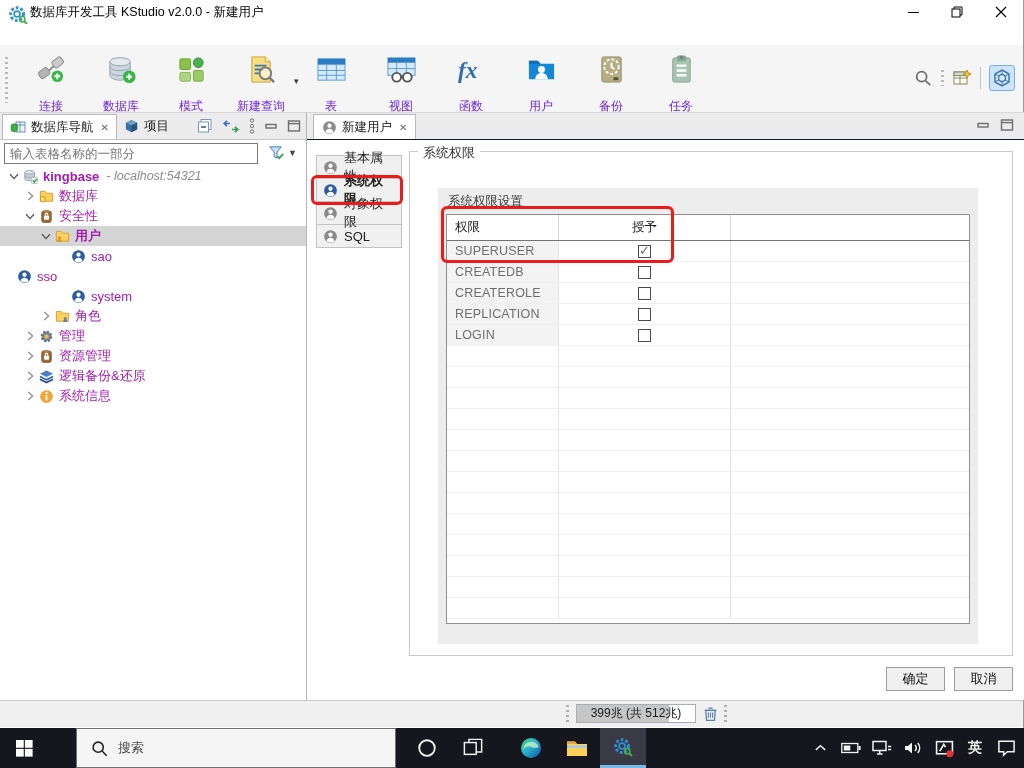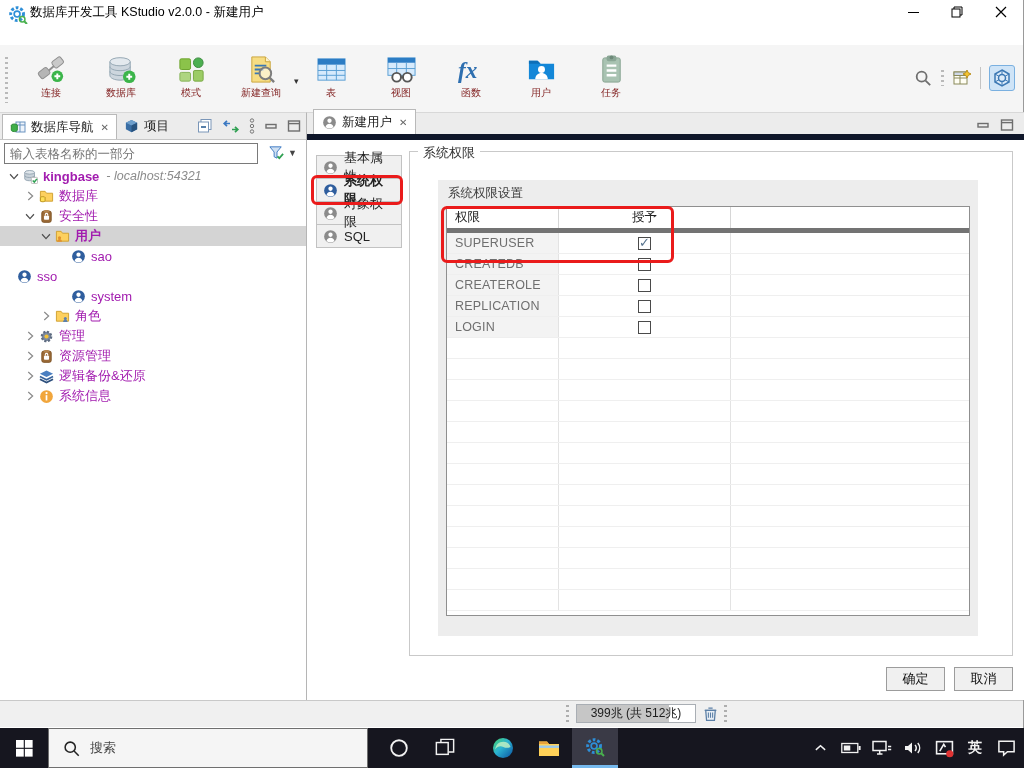--- a/index.html
+++ b/index.html
@@ -19,21 +19,21 @@
 
   .menubar { position:absolute; left:0; top:24px; width:100%; height:21px; background:#fff; display:flex; align-items:center; padding-left:4px; }
   .menu-item { padding:0 10px; height:21px; line-height:21px; font-size:13px; color:#111; }
 
   .toolbar { position:absolute; left:0; top:45px; width:100%; height:67px; background:#f5f5f5; display:flex; align-items:flex-start; padding:7px 0 0 16px; }
   .toolbar-grip { position:absolute; left:5px; top:12px; width:3px; height:46px;
       background-image:repeating-linear-gradient(#b9b9b9 0 2px, transparent 2px 5px); }
   .tool-btn { width:70px; display:flex; flex-direction:column; align-items:center; cursor:default; }
   .tool-icon { width:34px; height:34px; display:flex; align-items:center; justify-content:center; }
   .tool-icon svg { width:31px; height:31px; }
-  .tool-label { margin-top:0; font-size:10px; color:#7f1d1d; white-space:nowrap; }
+  .tool-label { margin-top:12px; font-size:12px; color:#6d28d9; white-space:nowrap; }
   .tool-caret { width:16px; margin-top:12px; font-size:9px; color:#333; text-align:left; }
   .toolbar-right { position:absolute; right:8px; top:20px; display:flex; align-items:center; gap:8px; }
   .tb-ricon { width:20px; height:20px; display:flex; align-items:center; justify-content:center; }
   .tb-sep { width:1px; height:22px; background:#c4c4c4; }
   .tb-grip-dots { width:3px; height:16px; background-image:repeating-linear-gradient(#b9b9b9 0 2px, transparent 2px 5px); }
   .persp-current { width:26px; height:26px; background:#cfe4f7; border:1px solid #7ab0e0; border-radius:3px; display:flex; align-items:center; justify-content:center; }
 
   
   .left-panel { position:absolute; left:0; top:112px; width:307px; height:588px; background:#fff; border-right:1px solid #b5b5b5; border-top:1px solid #d8d8d8; }
   .panel-tabs { position:relative; height:27px; background:#ececec; border-bottom:1px solid #c6c6c6; display:flex; align-items:flex-end; }
@@ -55,39 +55,39 @@
   .chev { width:16px; height:16px; display:flex; align-items:center; justify-content:center; flex:0 0 16px; }
   .tree-icon { width:17px; height:16px; display:flex; align-items:center; justify-content:center; flex:0 0 17px; }
   .tree-icon svg { width:15px; height:15px; }
   .tree-label { margin-left:4px; font-size:13px; color:#a21caf; white-space:nowrap; }
   .tree-row.selected .tree-label { font-weight:600; }
   .tree-suffix { margin-left:7px; font-size:12.5px; font-style:italic; color:#8b8b8b; white-space:nowrap; }
   .tree-row[data-lvl="0"] .tree-label { font-weight:700; }
 
   
   .editor-panel { position:absolute; left:307px; top:112px; width:717px; height:588px; background:#fff; border-top:1px solid #d8d8d8; }
-  .editor-tabs { position:relative; height:27px; background:#ececec; border-bottom:6px solid #0f172a; display:flex; align-items:flex-end; }
+  .editor-tabs { position:relative; height:27px; background:#ececec; border-bottom:1px solid #0f172a; display:flex; align-items:flex-end; }
   .etab { height:25px; margin-left:6px; background:#fff; border:1px solid #b9b9b9; border-bottom:none; display:flex; align-items:center; gap:5px; padding:0 8px; font-size:12.5px; }
   .ewin-btns { position:absolute; right:10px; top:6px; display:flex; gap:10px; }
   .editor-body { position:absolute; left:0; top:27px; right:0; bottom:0; background:#fff; }
 
   .side-nav { position:absolute; left:9px; top:15px; width:86px; }
   .nav-item { height:24px; background:#f0f0f0; border:1px solid #c2c2c2; margin-top:-1px; display:flex; align-items:center; gap:6px; padding:0 6px; font-size:13px; color:#222; cursor:default; }
   .nav-item:first-child { margin-top:0; }
   .nav-item.selected { font-weight:700; }
   .nav-icon { width:15px; height:15px; display:flex; }
   .nav-icon svg { width:15px; height:15px; }
 
   .group-box { position:absolute; left:102px; top:11px; width:604px; height:505px; border:1px solid #c9c9c9; }
   .group-legend { position:absolute; top:-8px; left:8px; background:#fff; padding:0 5px; font-size:13px; color:#333; }
-  .section { position:absolute; left:28px; top:28px; width:540px; height:456px; background:#ededed; }
+  .section { position:absolute; left:28px; top:36px; width:540px; height:456px; background:#ededed; }
   .section-title { height:26px; line-height:26px; padding-left:10px; font-size:12.5px; color:#3c3c3c; }
   .ptable { position:absolute; left:8px; top:26px; width:524px; height:410px; background:#fff; border:1px solid #8f8f8f; overflow:hidden; display:flex; flex-direction:column; }
   .prow { display:flex; height:21px; flex:0 0 21px; }
-  .prow.phead { height:26px; flex:0 0 26px; border-bottom:5px solid #737373; }
+  .prow.phead { height:26px; flex:0 0 26px; border-bottom:1px solid #737373; }
   .pc1 { width:112px; border-right:1px solid #e3e3e3; display:flex; align-items:center; padding-left:8px; }
   .pc2 { width:172px; border-right:1px solid #e3e3e3; display:flex; align-items:center; justify-content:center; }
   .pc3 { flex:1; }
   .phead .pc1, .phead .pc2 { border-right:1px solid #d6d6d6; font-size:12.5px; color:#222; }
   .prow:not(.phead) { border-bottom:1px solid #efefef; }
   .prow.filled .pc1 { background:#f3f3f3; color:#6f6f6f; font-size:12.5px; letter-spacing:.2px; }
   .cb { width:13px; height:13px; border:1px solid #4a4a4a; background:#fff; position:relative; }
   .cb.checked::after { content:"✓"; position:absolute; left:0px; top:-3px; font-size:13px; font-weight:bold; color:#54718c; }
 
   .dlg-btn { position:absolute; width:59px; height:24px; background:#f0f0f0; border:1px solid #9c9c9c; font-size:13px; color:#111; display:flex; align-items:center; justify-content:center; cursor:default; font-family:inherit; }
@@ -103,21 +103,21 @@
   .statusbar { position:absolute; left:0; top:700px; width:100%; height:27px; background:#f0f0f0; border-top:1px solid #c9c9c9; }
   .sb-grip { position:absolute; top:4px; width:3px; height:18px; background-image:repeating-linear-gradient(#aeaeae 0 2px, transparent 2px 5px); }
   .gauge { position:absolute; left:576px; top:3px; width:120px; height:19px; background:#fff; border:1px solid #a9aeb4; }
   .gauge-fill { height:100%; background:#c6c6c6; }
   .gauge-text { position:absolute; left:0; top:0; width:100%; height:100%; display:flex; align-items:center; justify-content:center; font-size:12px; color:#1c1c1c; }
   .sb-trash { position:absolute; left:702px; top:4px; width:17px; height:18px; }
 
   
   .taskbar { position:absolute; left:0; top:728px; width:100%; height:40px; background:#16161f; display:flex; align-items:center; }
   .start-btn { width:48px; height:40px; display:flex; align-items:center; justify-content:center; }
-  .tb-search { width:320px; height:40px; background:#f5f5f5; border:1px solid #6f6f6f; display:flex; align-items:center; padding-left:14px; gap:10px; }
+  .tb-search { width:320px; height:40px; background:#f5f5f5; border:1px solid #6f6f6f; display:flex; align-items:center; padding-left:14px; gap:10px;margin-left:28px; }
   .tb-search-text { color:#444; font-size:13px; }
   .task-slot { width:46px; height:40px; display:flex; align-items:center; justify-content:center; }
   .task-slot.active { background:#3a3a46; border-bottom:3px solid #76b9ed; }
   .tray { position:absolute; right:6px; top:0; height:40px; display:flex; align-items:center; gap:7px; }
   .tray-icon { width:24px; height:40px; display:flex; align-items:center; justify-content:center; }
   .ime-label { color:#f2f2f2; font-size:14px; font-weight:bold; width:24px; text-align:center; }
 </style>
 </head>
 <body>
 
@@ -251,20 +251,31 @@
           <div class="tool-btn">
     <span class="tool-icon">
               <svg viewBox="0 0 32 32">
                 <path d="M3 7h9l3 3h14v16H3z" fill="#1387d8"></path>
                 <path d="M3 7h9l3 3H3z" fill="#0d6fb8"></path>
                 <circle cx="16" cy="16" r="3.6" fill="#fff"></circle>
                 <path d="M9.5 26c0-4 3-6.5 6.5-6.5s6.5 2.5 6.5 6.5z" fill="#fff"></path>
               </svg>
             </span>
     <span class="tool-label">用户</span>
+  </div>
+          <div class="tool-btn">
+    <span class="tool-icon">
+              <svg viewBox="0 0 32 32">
+                <rect x="6" y="3" width="20" height="26" rx="2" fill="#b7ad85" stroke="#97906c"></rect>
+                <circle cx="16" cy="13" r="7.5" fill="none" stroke="#fff" stroke-width="2" stroke-dasharray="3 2"></circle>
+                <path d="M16 9v4.5l3 2" stroke="#fff" stroke-width="2" fill="none"></path>
+                <rect x="18" y="24" width="5" height="3" fill="#55503a"></rect>
+              </svg>
+            </span>
+    <span class="tool-label">备份</span>
   </div>
           <div class="tool-btn">
     <span class="tool-icon">
               <svg viewBox="0 0 32 32">
                 <rect x="7" y="4" width="18" height="25" rx="2" fill="#a9c3b2" stroke="#87a391"></rect>
                 <rect x="11" y="1.5" width="10" height="6" rx="2" fill="#8aa695"></rect>
                 <circle cx="16" cy="3.5" r="2" fill="#6d8a79"></circle>
                 <path d="M11 12h10M11 17h10M11 22h10" stroke="#fff" stroke-width="2.5"></path>
               </svg>
             </span>

